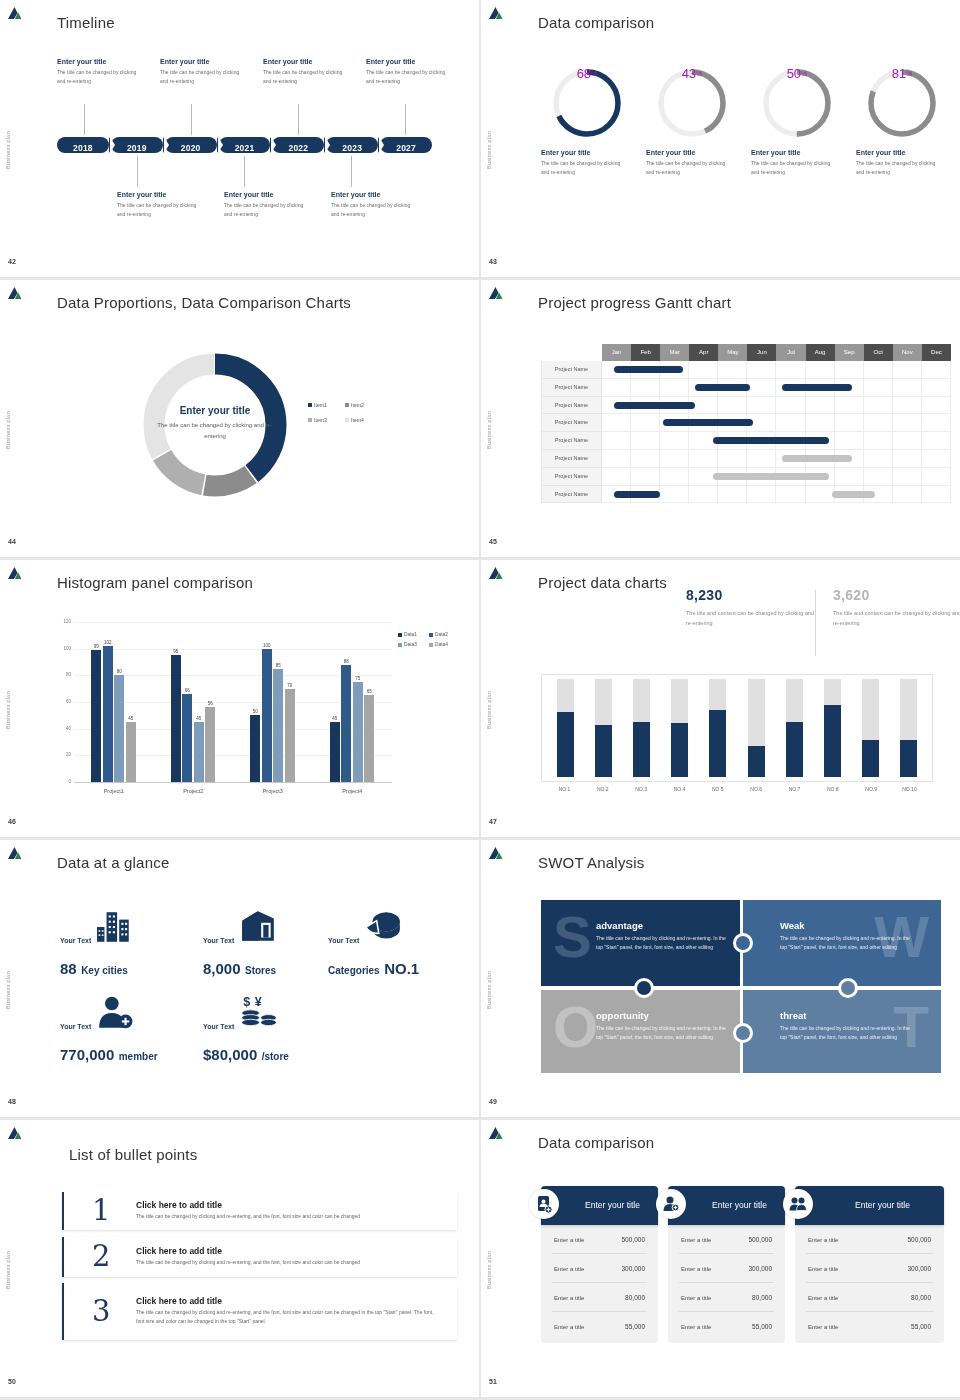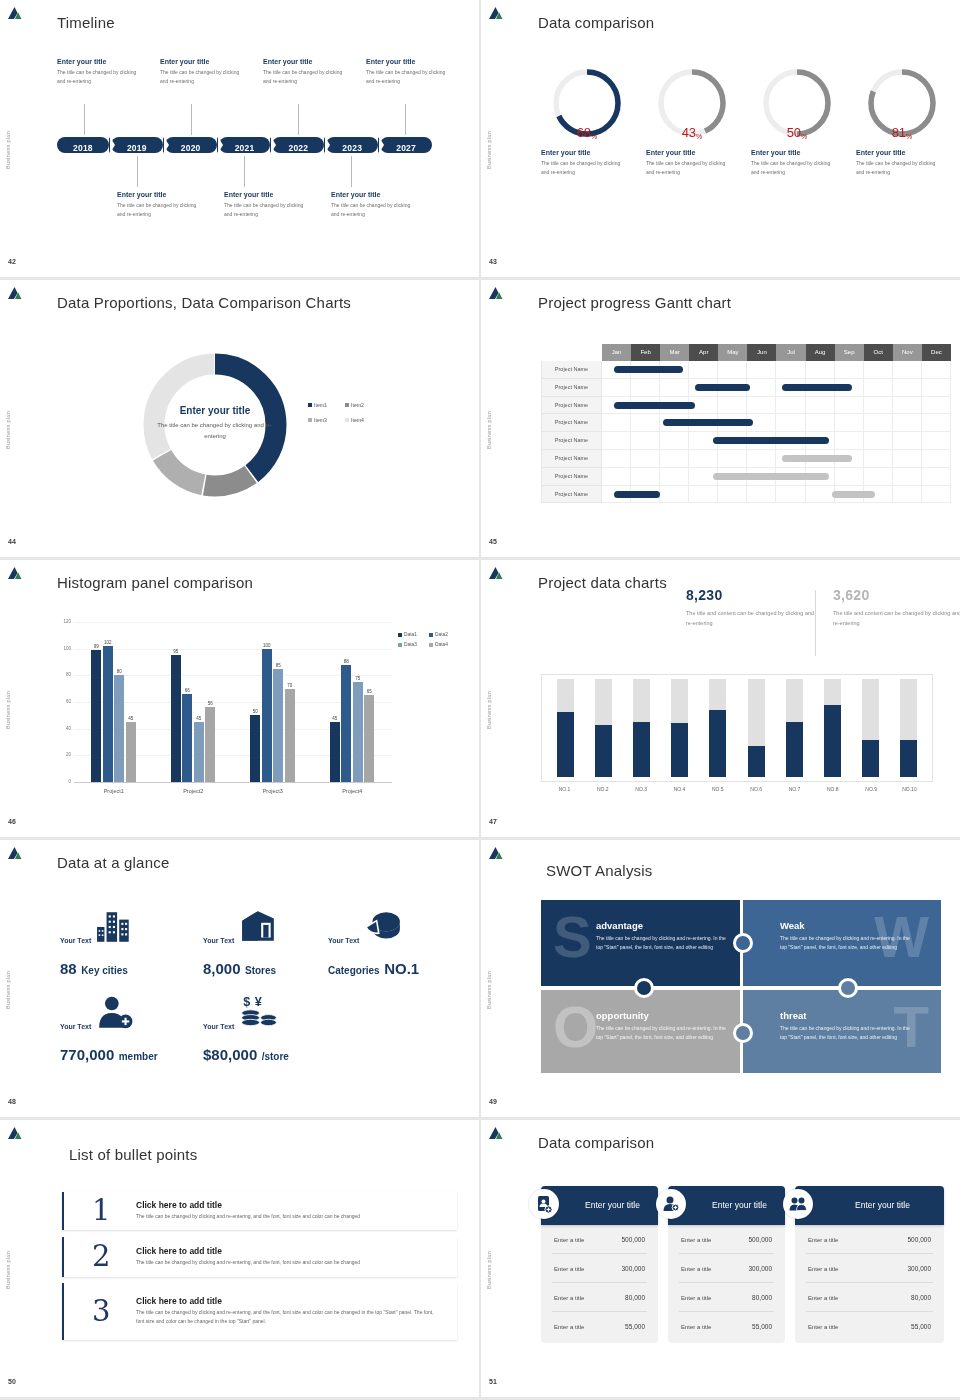--- a/index.html
+++ b/index.html
@@ -19,21 +19,21 @@
   .tl-years{position:absolute;left:57px;width:377px;height:16px;display:flex;}
   .tl-year{position:relative;flex:1;height:16px;background:#17375E;border-radius:8px;margin-right:2px;text-align:center;}
   .tl-year span{font-size:8.5px;font-weight:bold;color:#fff;line-height:16px;letter-spacing:.2px;}
   .tl-year:not(:last-child)::after{content:'';position:absolute;right:-5px;top:0;width:0;height:0;border-top:8px solid transparent;border-bottom:8px solid transparent;border-left:5px solid #17375E;z-index:2;}
   .tl-year:not(:first-child)::before{content:'';position:absolute;left:-1px;top:0;width:0;height:0;border-top:8px solid transparent;border-bottom:8px solid transparent;border-left:5px solid #fff;z-index:3;}
 
   
   #donutRow{position:absolute;left:60px;top:66px;display:flex;gap:13px;}
   .dcard{width:92px;}
   .dwrap{position:relative;width:74px;height:74px;margin:0 auto;}
-  .dval{position:absolute;left:0;top:0;width:74px;height:74px;display:flex;align-items:flex-end;justify-content:center;color:#b91c1c;}
+  .dval{position:absolute;left:0;top:0;width:74px;height:74px;display:flex;align-items:flex-start;justify-content:center;color:#a21caf;}
   .dnum{font-size:13px;}
   .dpct{font-size:7px;margin-top:4px;}
   .dtitle{font-size:7px;font-weight:bold;color:#17375E;margin-top:9px;}
   .dbody{font-size:5px;color:#6e6e6e;line-height:1.7;margin-top:3px;width:86px;}
 
   
   #bigDonut{position:absolute;left:140px;top:70px;width:150px;height:150px;}
   .bd-center{position:absolute;left:155px;top:125px;width:120px;text-align:center;}
   .bd-title{font-size:10px;font-weight:bold;color:#17375E;margin-bottom:4px;}
   .bd-body{font-size:6px;color:#595959;line-height:1.8;}
@@ -720,21 +720,21 @@
 
     <div class="pagenum">48</div>
   </section>
 
   <section class="slide">
     <span class="logo"><svg width="16" height="14" viewBox="0 0 16 14">
           <path d="M1 13 L7.5 1 L10.5 7 L7 13 Z" fill="#17375E"></path>
           <path d="M8 13 L11 6.2 L14.5 13 Z" fill="#2E7D4F"></path>
         </svg></span>
     <div class="vlabel">Business plan</div>
-    <h1 class="slide-title" style="margin:8px;font-weight:400;">SWOT Analysis</h1>
+    <h1 class="slide-title" style="margin:0;font-weight:400;">SWOT Analysis</h1>
 
     <div id="p0" class="sw-piece sw-left" style="background: rgb(23, 55, 94);">
       <div class="sw-letter">S</div>
       <div class="sw-title">advantage</div>
       <div class="sw-body">The title can be changed by clicking and re-entering. In the top "Start" panel, the font, font size, and other editing</div>
     </div>
     <div id="p1" class="sw-piece sw-right" style="background: rgb(62, 102, 149);">
       <div class="sw-letter">W</div>
       <div class="sw-title">Weak</div>
       <div class="sw-body">The title can be changed by clicking and re-entering. In the top "Start" panel, the font, font size, and other editing</div>

